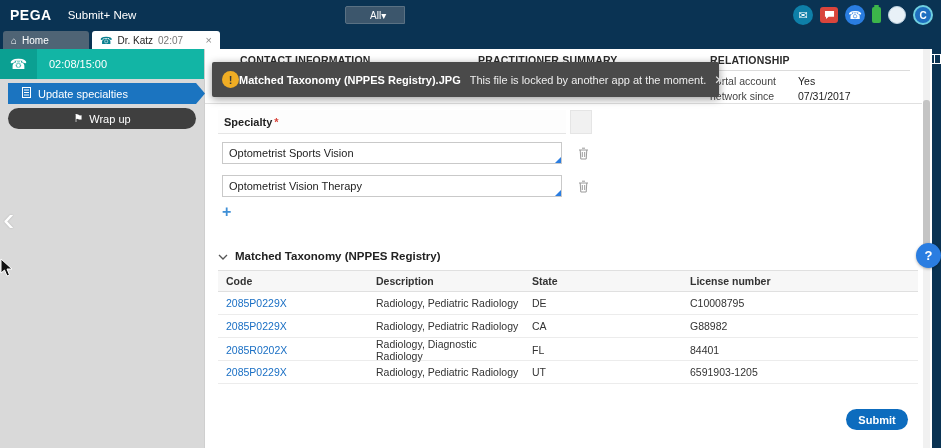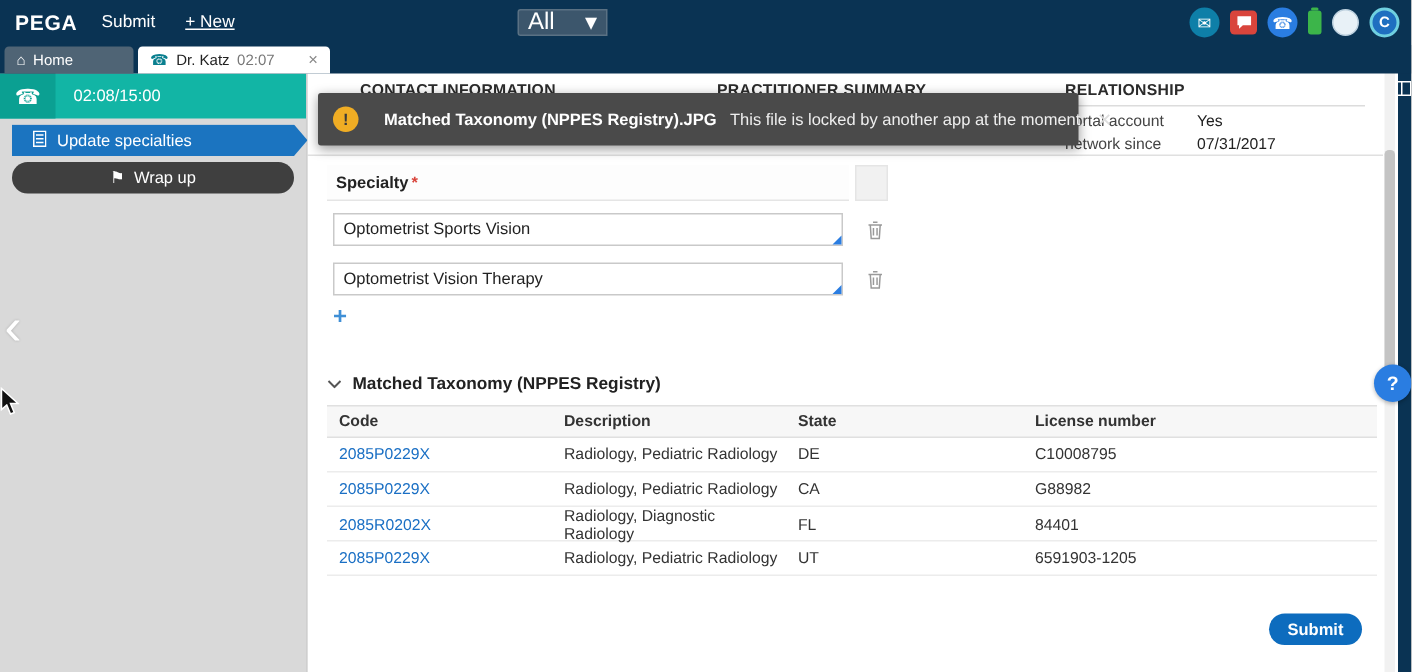--- a/index.html
+++ b/index.html
@@ -3,23 +3,23 @@
 <meta charset="utf-8">
 <style>
   * { margin:0; padding:0; box-sizing:border-box; }
   body { font-family:"Liberation Sans", sans-serif; background:#888; }
   .screen { position:relative; width:941px; height:448px; background:#ffffff; overflow:hidden; font-size:11px; color:#333; }
 
   
   .topbar { position:absolute; top:0; left:0; width:941px; height:30px; background:#0a3353; color:#fff; display:flex; align-items:center; z-index:30; }
   .logo { font-weight:bold; font-size:14px; letter-spacing:.5px; margin-left:10px; }
   .appname { margin-left:16px; font-size:11.5px; }
-  .newbtn { margin-left:20px; font-size:11.5px; cursor:pointer;text-decoration:underline; }
+  .newbtn { font-size:11.5px; cursor:pointer; }
   .searchwrap { position:absolute; left:345px; top:6px; width:220px; height:18px; display:flex; }
-  .allselect { background:#3c566c; border:1px solid #5a7183; color:#fff; font-size:16px; width:60px; display:flex; align-items:center; justify-content:space-between; padding:0 6px; border-radius:2px 0 0 2px; }
+  .allselect { background:#3c566c; border:1px solid #5a7183; color:#fff; font-size:10px; width:60px; display:flex; align-items:center; justify-content:space-between; padding:0 24px; border-radius:2px 0 0 2px; }
   .searchbox { flex:1; background:#0d2c46; border:1px solid #5a7183; border-left:none; display:flex; align-items:center; padding:0 6px; border-radius:0 9px 9px 0; }
   .searchbox input { flex:1; background:transparent; border:none; outline:none; color:#cfd9e0; font-size:10px; font-family:"Liberation Sans",sans-serif; }
   .searchbox input::placeholder { color:#9fb3c2; }
   .topicons { position:absolute; right:8px; top:4px; display:flex; gap:7px; align-items:center; height:22px; }
   .icircle { width:20px; height:20px; border-radius:50%; display:flex; align-items:center; justify-content:center; font-size:11px; color:#fff; }
   .ic-mail { background:#0e7fa8; }
   .ic-chat { width:18px; height:16px; border-radius:3px; background:#d9453c; display:flex; align-items:center; justify-content:center; }
   .ic-phone { background:#2a7de1; }
   .ic-batt { width:9px; height:16px; background:#3cb54a; border-radius:2px; position:relative; }
   .ic-batt::before { content:""; position:absolute; top:-2px; left:2px; width:5px; height:2px; background:#3cb54a; border-radius:1px; }
@@ -82,21 +82,21 @@
   .trow { display:grid; grid-template-columns:150px 156px 158px 1fr; align-items:center; height:23px; border-bottom:1px solid #ececec; padding:0; }
   .trow.head { background:#f7f7f7; border-top:1px solid #e0e0e0; border-bottom:1px solid #e0e0e0; font-weight:bold; height:22px; color:#333; }
   .tc { padding-left:8px; color:#333; }
   .tc.code { color:#1a6fc4; cursor:pointer; }
 
   .submitbtn { position:absolute; top:305px; left:641px; width:62px; height:21px; background:#0d6cbe; color:#fff; font-size:11px; font-weight:bold; border-radius:12px; display:flex; align-items:center; justify-content:center; cursor:pointer; }
 
   
   .toast { position:absolute; left:212px; top:62px; width:507px; height:35px; background:#4a4a4a; color:#fff; border-radius:2px; box-shadow:0 2px 8px rgba(0,0,0,.4); display:flex; align-items:center; padding:0 10px; z-index:40; }
   .warnic { width:17px; height:17px; border-radius:50%; background:#f0ad24; color:#3a3a3a; font-weight:bold; font-size:11px; display:flex; align-items:center; justify-content:center; flex:0 0 auto; }
-  .toast-title { font-weight:bold; font-size:11px; margin-left:17px; white-space:nowrap; }
+  .toast-title { font-weight:bold; font-size:11px; margin-left:0; white-space:nowrap; }
   .toast-msg { font-size:11px; margin-left:9px; color:#eee; white-space:nowrap; }
   .toast-x { margin-left:auto; font-size:12px; color:#ddd; cursor:pointer; padding-left:8px; }
 
   
   .vscroll { position:absolute; left:923px; top:48px; width:7px; height:400px; background:#f1f1f1; z-index:8; }
   .vthumb { position:absolute; top:52px; left:0; width:7px; height:160px; background:#c4c4c4; border-radius:3px; }
   .rstrip { position:absolute; left:932px; top:30px; width:9px; height:418px; background:#0a3353; z-index:9; }
   .expandic { position:absolute; left:931px; top:54px; z-index:10; cursor:pointer; }
   .helpfab { position:absolute; left:916px; top:243px; width:25px; height:25px; border-radius:50%; background:#2a7de1; color:#fff; font-size:13px; font-weight:bold; display:flex; align-items:center; justify-content:center; z-index:50; box-shadow:0 1px 3px rgba(0,0,0,.3); cursor:pointer; }
 

